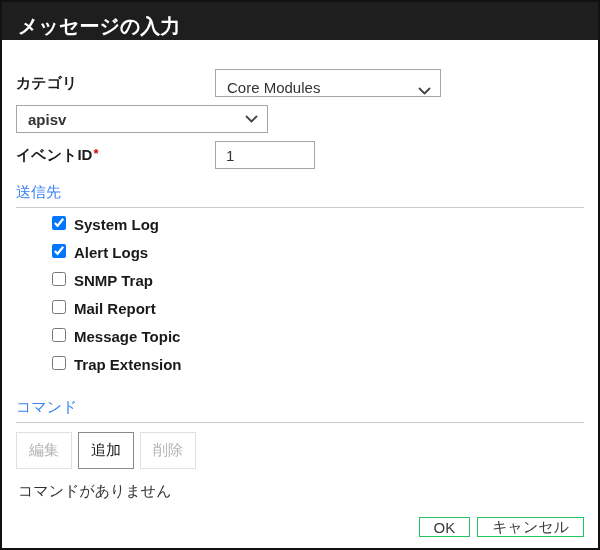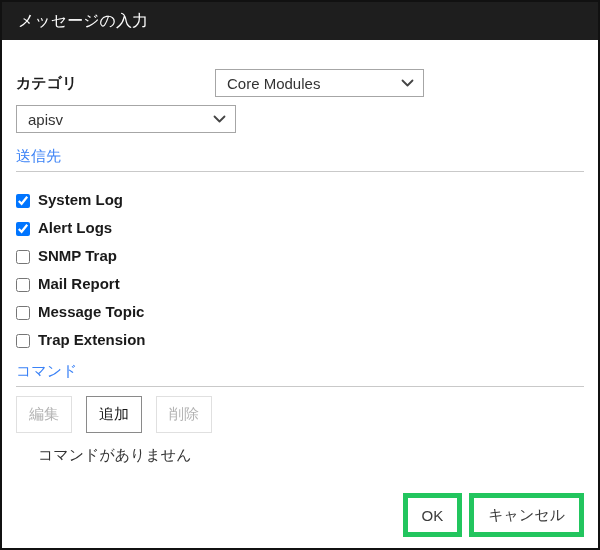--- a/index.html
+++ b/index.html
@@ -11,62 +11,62 @@
   .dialog {
     width:600px; height:550px;
     border:2px solid #111;
     background:#fff;
     display:flex; flex-direction:column;
     overflow:hidden;
   }
   .titlebar {
     background:#1e1e1e; color:#fff;
     height:38px; flex:0 0 38px;
-    display:flex; align-items:center;
-    padding:0 16px; font-size:16px;
+    display:flex; align-items:flex-end;
+    padding:0 16px; font-size:20px;font-weight:bold;
   }
   .body { flex:1 1 auto; padding:29px 14px 0 14px; overflow:hidden; }
   .form-row { display:flex; align-items:center; margin-bottom:8px; }
   .flabel { width:199px; font-weight:bold; font-size:15px; color:#1c1c1c; flex:0 0 199px; }
   .req { color:#d40000; font-weight:bold; font-size:13px; vertical-align:top; margin-left:1px; }
   .sel {
     height:28px; border:1px solid #a6a6a6; background:#fff;
     display:flex; align-items:center; justify-content:space-between;
     padding:0 9px 0 11px; font-size:15px; color:#333; cursor:default;
   }
-  .sel-cat { width:209px; }
-  .sel-mod { width:220px; }
+  .sel-cat { width:226px;align-items:flex-end; }
+  .sel-mod { width:252px;font-weight:bold; }
   .txt-input {
     width:100px; height:28px; border:1px solid #a6a6a6; background:#fff;
     padding:0 10px; font-size:15px; color:#333;
     font-family:"Liberation Sans","DejaVu Sans",sans-serif;
   }
   .section-head { font-size:15px; font-weight:normal; color:#3b82f6; margin-top:14px; }
   .rule { border:none; border-top:1px solid #c9c9c9; margin:5px 0 8px 0; }
-  .chk-row { display:flex; align-items:flex-end; height:28px; }
+  .chk-row { display:flex; align-items:flex-start; height:28px;margin-left:36px; }
   .chk-row input[type=checkbox] {
     width:14px; height:14px; accent-color:#0075ff; margin-right:8px;
   }
   .chk-label { font-size:15px; font-weight:bold; color:#1a1a1a; }
-  .cmd-buttons { display:flex; gap:14px; margin-top:9px; }
+  .cmd-buttons { display:flex; gap:6px; margin-top:9px; }
   .cmd-btn {
     min-width:50px; height:37px; background:#fff;
     border:1px solid #8a8a8a; color:#1a1a1a;
     font-size:15px; padding:0 12px; cursor:pointer;
     font-family:"Liberation Sans","DejaVu Sans",sans-serif;
   }
   .cmd-btn:disabled { color:#b3b3b3; border-color:#e0e0e0; }
-  .empty-msg { font-size:15px; color:#333; margin:13px 0 0 22px;font-family:Liberation Mono, monospace; }
+  .empty-msg { font-size:15px; color:#333; margin:13px 0 0 2px;font-family:Liberation Mono, monospace; }
   .footer {
     flex:0 0 auto;
     display:flex; justify-content:flex-end; gap:7px;
     padding:0 14px 11px 14px;
   }
   .dlg-btn {
-    height:44px; background:#fff; border:5px solid #22c55e;
+    height:20px; background:#fff; border:1px solid #22c55e;
     color:#3c3c3c; font-size:15px; padding:0 14px; cursor:pointer;
     font-family:"Liberation Sans","DejaVu Sans",sans-serif;
   }
   .chev { display:flex; align-items:center; }
 </style>
 </head>
 <body>
 
 <div class="dialog">
 
@@ -92,20 +92,24 @@
       <div class="sel sel-mod">
         <span>apisv</span>
         <span class="chev">
           <svg width="13" height="9" viewBox="0 0 13 9">
               <path d="M1.5 1.5l5 5 5-5" fill="none" stroke="#444" stroke-width="1.8" stroke-linecap="round" stroke-linejoin="round"></path>
             </svg>
         </span>
       </div>
     </div>
 
+    <div class="form-row">
+      <span class="flabel"><span>イベントID</span><span class="req">*</span></span>
+      <input class="txt-input" type="text" value="1" style="">
+    </div>
 
     <div class="section-head">送信先</div>
     <hr class="rule">
 
     <div class="chk-row">
       <input type="checkbox" checked="" style="">
       <span class="chk-label">System Log</span>
     </div>
     <div class="chk-row">
       <input type="checkbox" checked="" style="">

